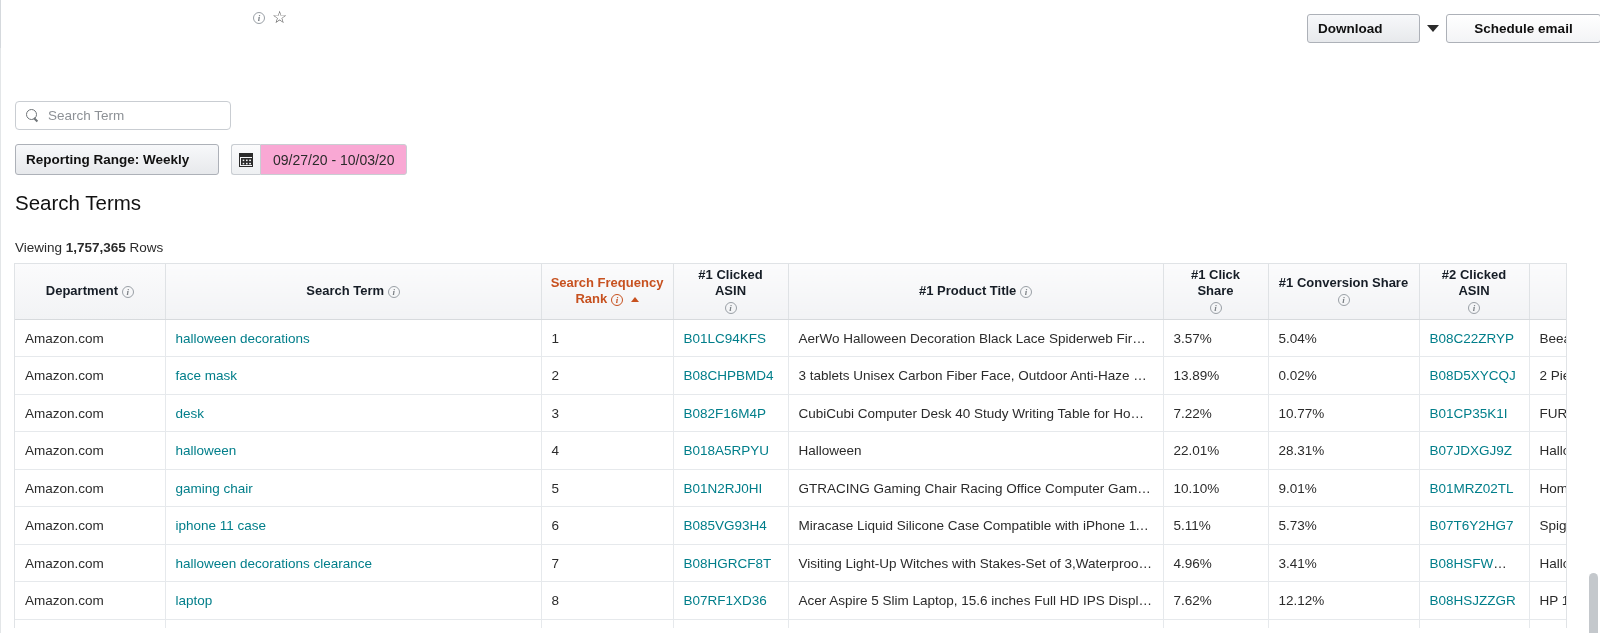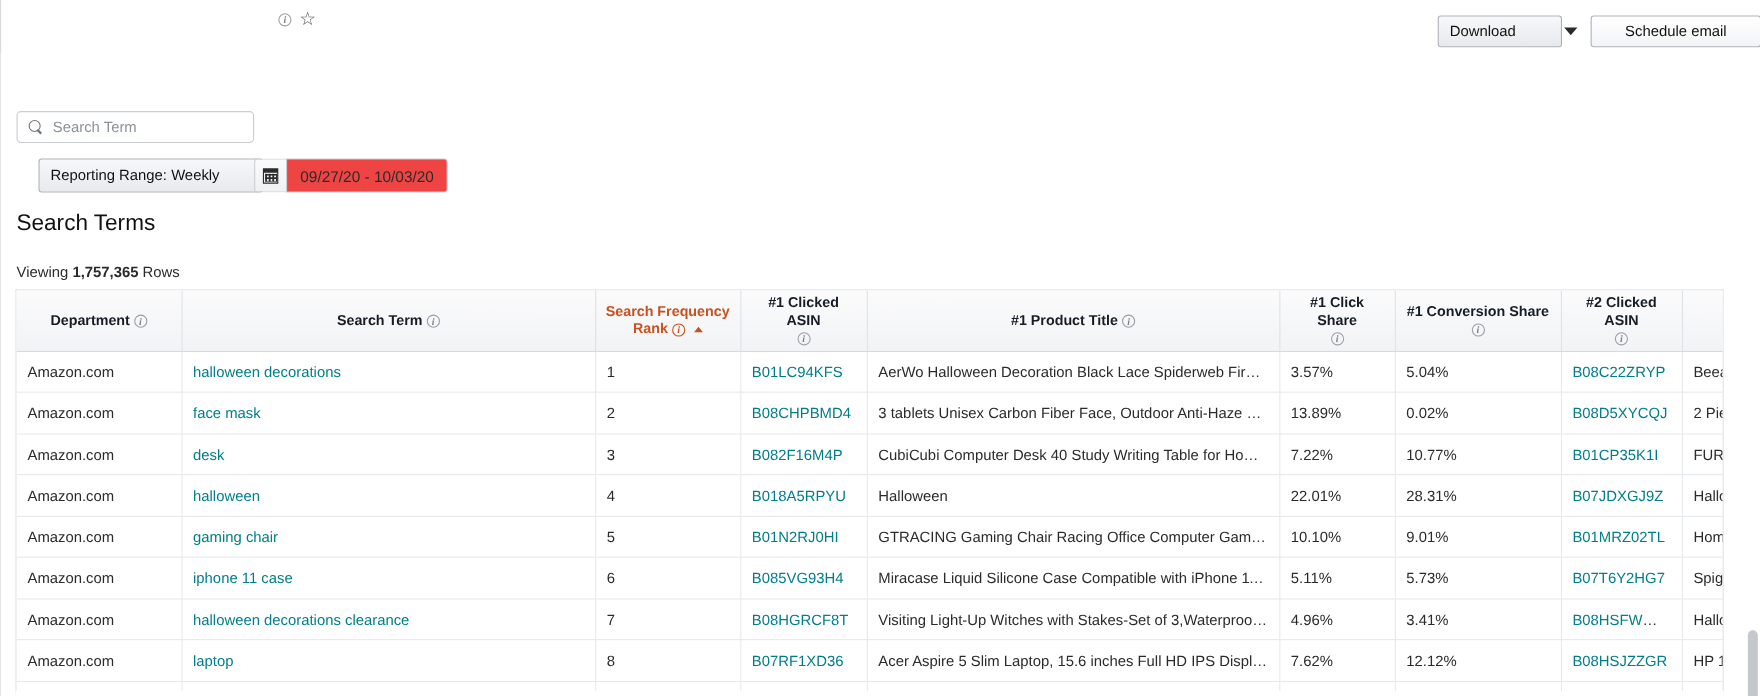--- a/index.html
+++ b/index.html
@@ -33,38 +33,38 @@
     font-size:9px; line-height:10px; text-align:center;
     font-family:"Liberation Serif", serif; font-style:italic; font-weight:700;
     vertical-align:middle;
   }
   .info-icon::after { content:"i"; }
 
   .btn {
     display:inline-flex; align-items:center; justify-content:center;
     border:1px solid #adb1b8; border-radius:3px;
     background:linear-gradient(to bottom,#f7f8fa 0%,#e7e9ec 100%);
-    font-size:13.5px; font-weight:400; color:#111;
+    font-size:13.5px; font-weight:700; color:#111;
     cursor:pointer; white-space:nowrap;gap:36px;
   }
   .btn-light {
     background:linear-gradient(to bottom,#ffffff 0%,#f3f4f6 100%);
     border:1px solid #adb1b8;
     margin-left:16px;
   }
   #download-btn { position:absolute; left:1307px; top:14px; width:113px; height:29px; padding:0 10px; justify-content:space-between; }
   #schedule-btn { position:absolute; left:1430px; top:14px; width:155px; height:29px; }
   .caret {
     width:0; height:0; border-left:6px solid transparent; border-right:6px solid transparent;
     border-top:7px solid #2b2b2b; margin-left:8px;
   }
 
   
   #dept-btn { position:absolute; left:15px; top:62px; width:210px; height:31px; padding:0 10px; justify-content:space-between; }
-  #range-btn { position:absolute; left:15px; top:144px; width:204px; height:31px; padding:11px 10px; justify-content:space-between;margin-left:20px; }
+  #range-btn { position:absolute; left:15px; top:144px; width:204px; height:31px; padding:11px 10px; justify-content:space-between; }
 
   .search-box {
     position:absolute; height:29px;
     border:1px solid #c9cdd2; border-radius:4px; background:#fff;
     display:flex; align-items:center; padding-left:10px;
   }
   #search-term-box { left:15px; top:101px; width:216px; }
   #asin-box { left:239px; top:101px; width:219px; }
   .ph { font-size:13.5px; color:#8d9196; margin-left:9px; }
 
@@ -89,21 +89,21 @@
     display:flex; align-items:center; justify-content:center;
   }
   .cal-ico { width:14px; height:14px; border:1.6px solid #2b2b2b; border-top-width:4px; position:relative; }
   .cal-ico::before {
     content:""; position:absolute; left:0.5px; top:1.5px; right:0.5px; bottom:0.5px;
     background:
       linear-gradient(to right, #2b2b2b 1.3px, transparent 1.3px) 0 0/3.3px 100%,
       linear-gradient(to bottom, #2b2b2b 1.3px, transparent 1.3px) 0 0/100% 3.2px;
   }
   .date-field {
-    border:1px solid #c9cdd2; border-radius:0 3px 3px 0; background:#ef4444;
+    border:1px solid #c9cdd2; border-radius:0 3px 3px 0; background:#f9a8d4;
     display:flex; align-items:center; padding:0 12px;
     font-size:14px; color:#2b2b2b; white-space:nowrap;
   }
 
   
   .section-title { position:absolute; left:15px; top:191px; font-size:20.5px; font-weight:400; color:#111;text-align:right; }
   .viewing { position:absolute; left:15px; top:240px; font-size:13.5px; color:#2b2b2b; }
   .viewing b { font-weight:700; }
 
   

